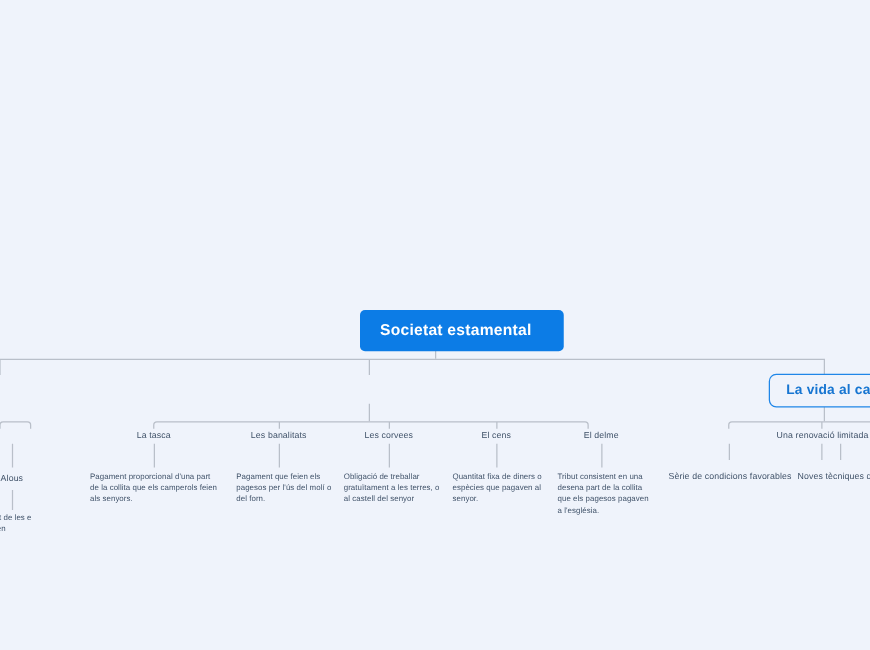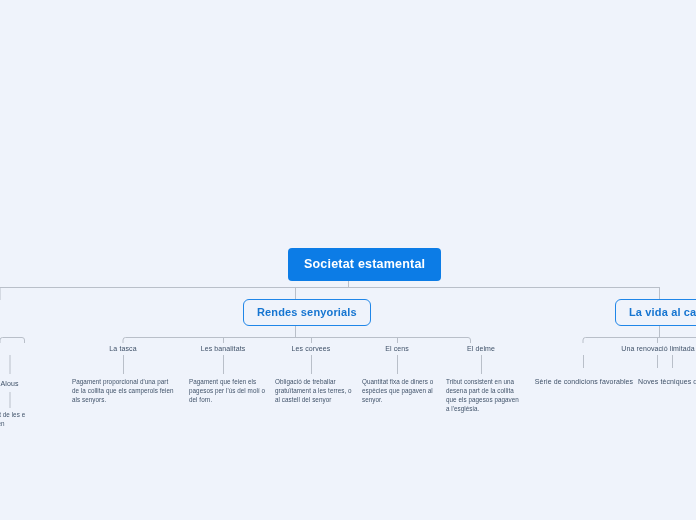--- a/index.html
+++ b/index.html
@@ -41,21 +41,21 @@
     box-sizing: border-box;
     white-space: nowrap;
   }
 
   .root-node {
     background: #0c7ce6;
     color: #ffffff;
     font-weight: bold;
     font-size: 12.5px;
     border-radius: 4px;
-    padding: 9px 16px 10px 16px;
+    padding: 9px 26px 10px 16px;
     letter-spacing: .2px;
     text-align: center;
   }
 
   .branch-node {
     background: #eff3fb;
     color: #1675d1;
     font-weight: bold;
     font-size: 11px;
     border: 1.5px solid #1f86e8;
@@ -124,21 +124,20 @@
 
       <path d="M10 355 L10 374"></path>
       <path d="M0 343 L0 340 Q0 337.5 2.5 337.5 L22 337.5 Q24.5 337.5 24.5 340 L24.5 343"></path>
       <path d="M10 392 L10 408"></path>
 
     </g>
   </svg>
 
   <div class="node root-node" style="left:288px; top:248px;">Societat estamental</div>
 
-  <div class="node branch-node" style="left:243px; top:299px;">Rendes senyorials</div>
 
   <div class="node branch-node" style="left:615px; top:299px;">La vida al camp</div>
 
   <div class="leaf-label" style="left:93px; top:345px; width:60px;">La tasca</div>
   <div class="leaf-label" style="left:193px; top:345px; width:60px;">Les banalitats</div>
   <div class="leaf-label" style="left:281px; top:345px; width:60px;">Les corvees</div>
   <div class="leaf-label" style="left:367px; top:345px; width:60px;">El cens</div>
   <div class="leaf-label" style="left:451px; top:345px; width:60px;">El delme</div>
 
   <div class="leaf-label" style="left:607px; top:345px; width:102px;">Una renovació limitada</div>

